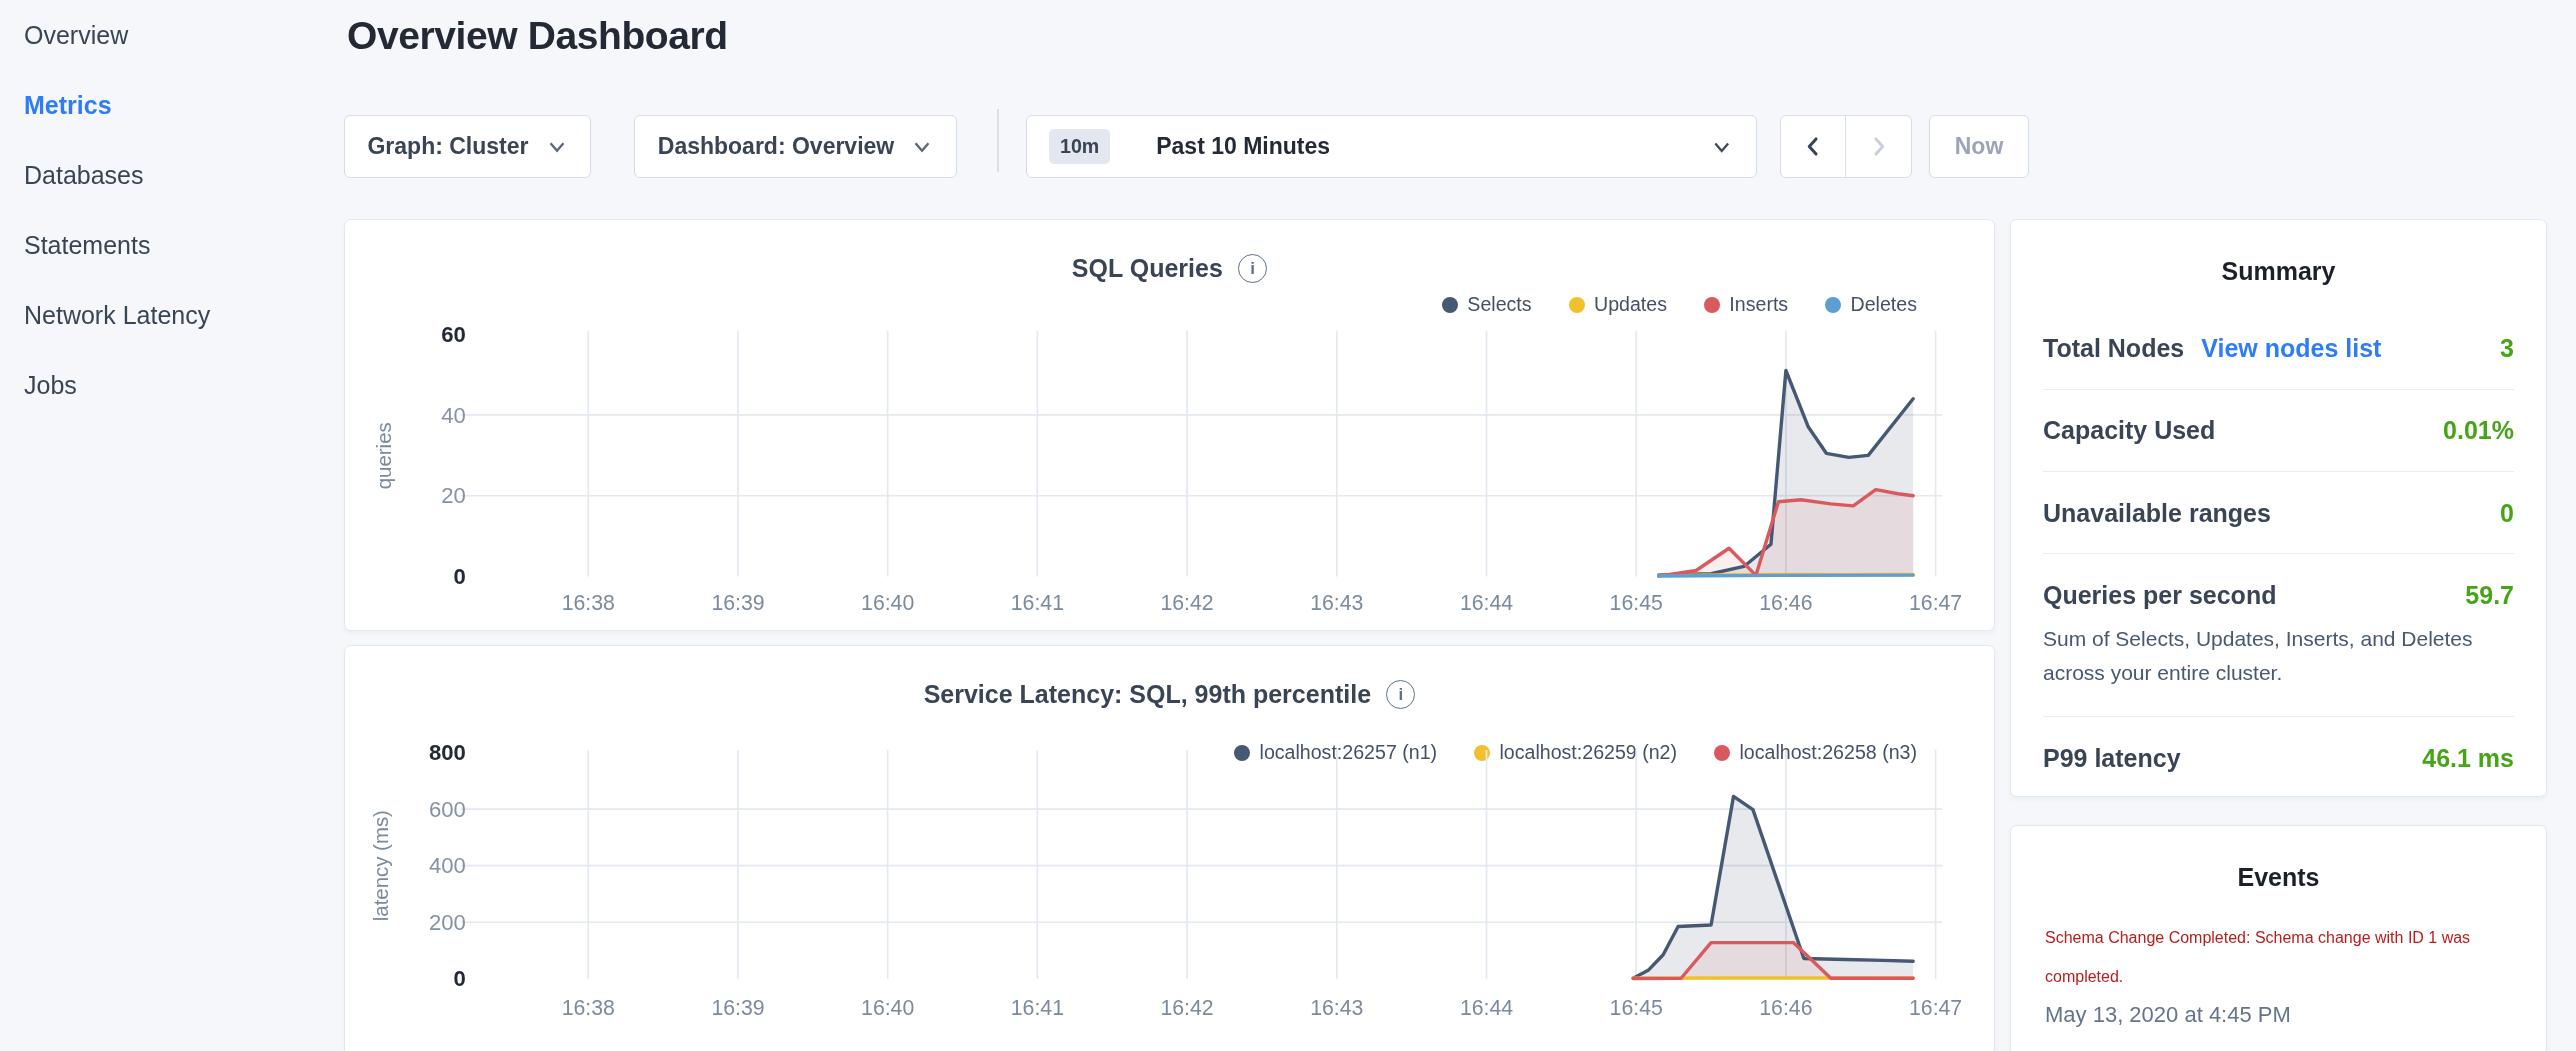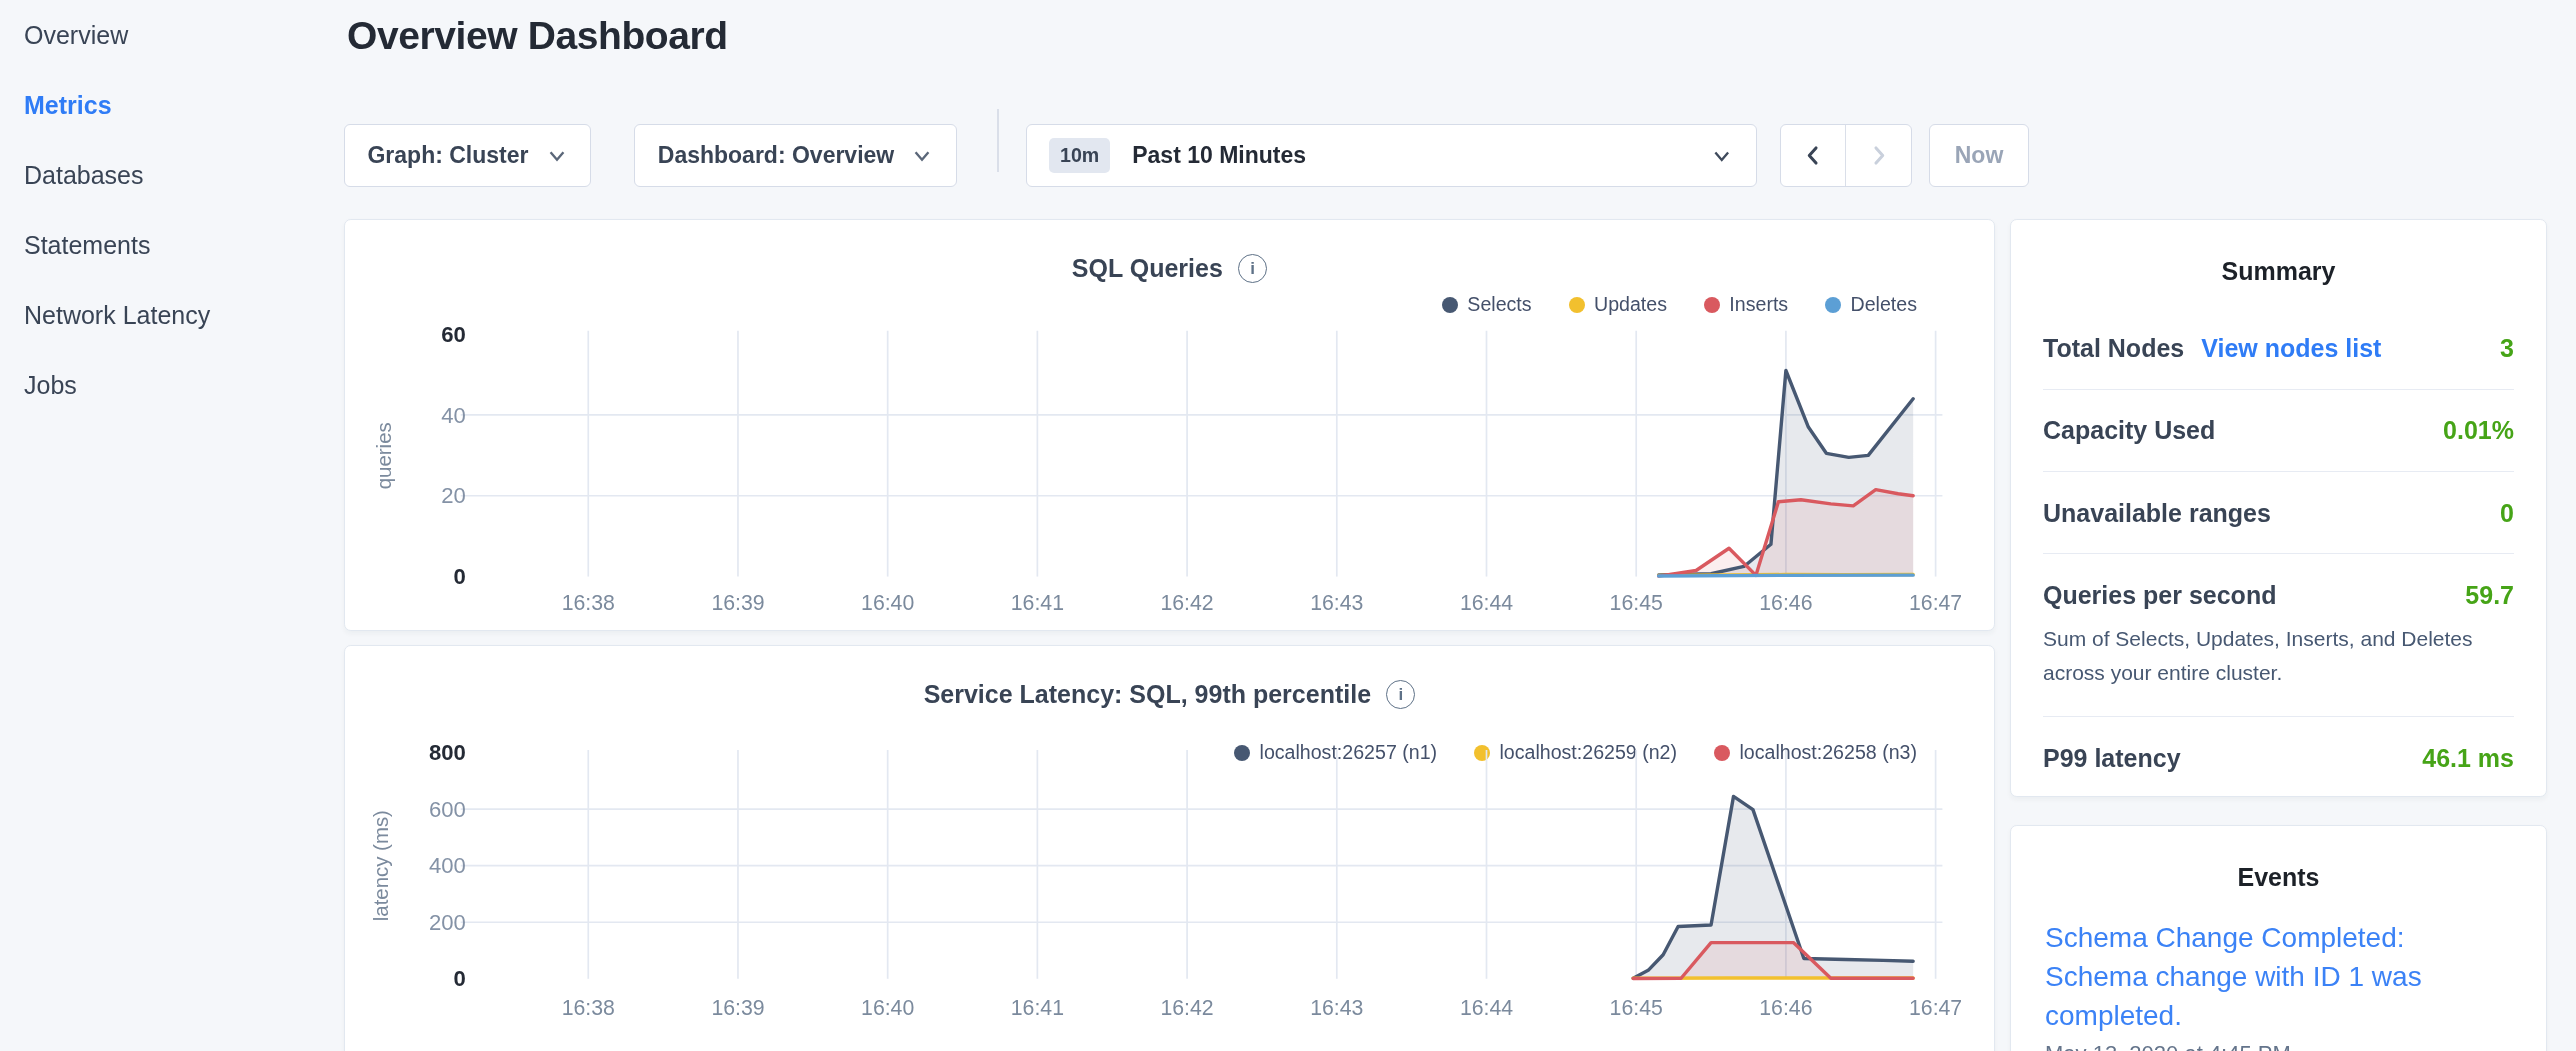--- a/index.html
+++ b/index.html
@@ -14,27 +14,27 @@
   .nav-item {
     height:70px; display:flex; align-items:center; padding-left:24px;
     font-size:25px; color:#394455; cursor:pointer;
   }
   .nav-item.active { color:#2f7cf6; font-weight:700; }
   
   .page-title {
     position:absolute; left:347px; top:13.6px;
     font-size:39px; font-weight:600; color:#242a35; letter-spacing:-0.4px;
   }
-  .ctl { position:absolute; top:124px; height:63px; background:#fff;
+  .ctl { position:absolute; top:115px; height:63px; background:#fff;
     border:0.9px solid #d6dce8; border-radius:6px; display:flex; align-items:center; }
   .dropdown { justify-content:center; gap:17px; font-size:23px; font-weight:700; color:#394455; cursor:pointer; }
   .dd-graph { left:344px; width:247px; }
   .dd-dash  { left:634px; width:323px; }
   .vdiv { position:absolute; left:997px; top:109px; width:1.7px; height:63px; background:#dadfe9; }
-  .time-sel { left:1026px; width:731px; padding:12px 22px; cursor:pointer; }
+  .time-sel { left:1026px; width:731px; padding:12px 22px; cursor:pointer;gap:24px; }
   .time-badge {
     background:#e2e7f0; border-radius:5.1px; padding:6px 11px;
     font-size:19.6px; font-weight:700; color:#394455; margin-right:22px;
   }
   .time-label { font-size:23px; font-weight:700; color:#242a35; }
   .time-sel .chev { margin-left:auto; }
   .chev { display:inline-flex; }
   .arrows { left:1780px; width:132px; padding:0; }
   .arrow-btn { width:50%; height:100%; display:flex; align-items:center; justify-content:center; cursor:pointer; }
   .arrow-prev { border-right:0.9px solid #dadfe9; color:#394455; }
@@ -69,21 +69,21 @@
   .sum-row { margin-top:22px; }
   .sum-line { display:flex; align-items:baseline; }
   .sum-label { font-size:25px; font-weight:700; color:#394455; }
   .sum-link { font-size:25px; font-weight:600; color:#2f7cf6; margin-left:17px; cursor:pointer; }
   .sum-value { margin-left:auto; font-size:25px; font-weight:700; color:#46a417; }
   .sum-desc { margin-top:12px; font-size:21px; line-height:34px; color:#475872; }
   .hdiv { height:0.9px; background:#e7ebf3; margin:25.5px 0 27px 0; }
   .sum-first { margin-top:48px;text-align:right; }
   
   .event-item { margin-top:25.5px; }
-  .event-text { font-size:28px; line-height:39px; color:#3b82f6; }
+  .event-text { font-size:16px; line-height:39px; color:#b91c1c; }
   .event-time { margin-top:6.8px; font-size:22px; color:#64748b; }
 </style>
 </head>
 <body>
 
 <nav class="sidebar">
   <div class="nav-item">Overview</div>
   <div class="nav-item active">Metrics</div>
   <div class="nav-item">Databases</div>
   <div class="nav-item">Statements</div>

